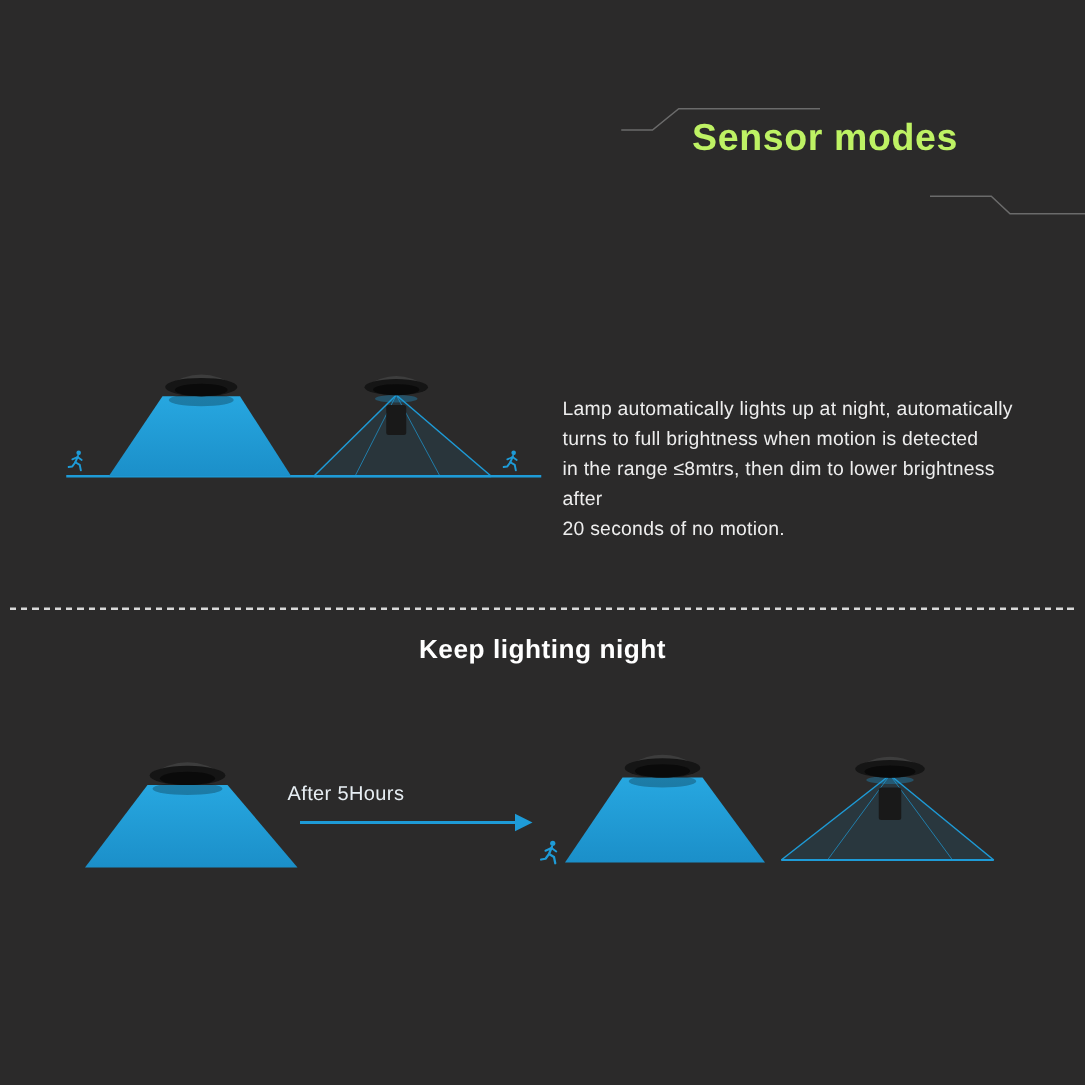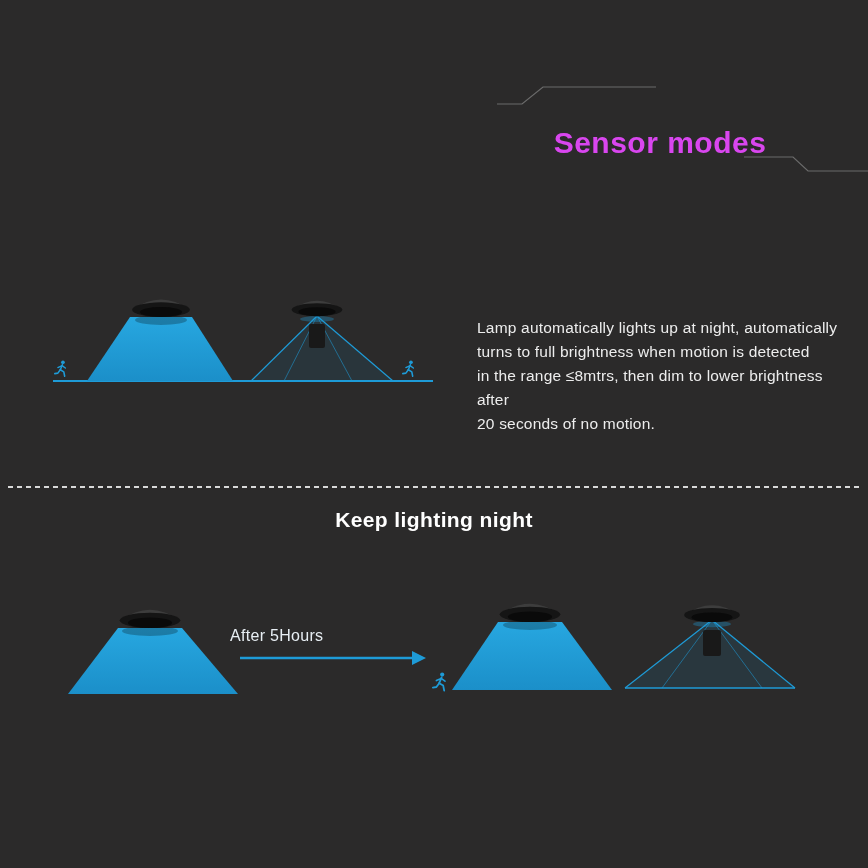--- a/index.html
+++ b/index.html
@@ -3,29 +3,28 @@
 <meta charset="utf-8">
 <style>
   html,body{margin:0;padding:0;background:#2b2a2a;}
   .page{
     position:relative;width:868px;height:868px;background:#2b2a2a;
     font-family:"Liberation Sans",sans-serif;color:#ffffff;overflow:hidden;
   }
   svg{display:block;}
   .deco-layer{position:absolute;left:0;top:0;pointer-events:none;}
   .page-title{
-    position:absolute;left:460px;top:126px;width:400px;text-align:center;
-    font-size:30px;font-weight:bold;letter-spacing:.5px;color:#d946ef;
+    position:absolute;left:460px;top:94px;width:400px;text-align:center;
+    font-size:30px;font-weight:bold;letter-spacing:.5px;color:#bef264;
   }
   .illustration-top{position:absolute;left:30px;top:290px;}
   .sensor-desc{
     position:absolute;left:450px;top:316px;width:372px;
     font-size:15.5px;line-height:24px;color:#ededed;letter-spacing:.2px;
     white-space:pre-line;
-    margin-left:27px;
   }
   .divider{
     position:absolute;left:8px;right:8px;top:486px;height:2px;
     background:repeating-linear-gradient(to right,#d9d9d9 0 5px,transparent 5px 9px);
   }
   .keep-title{
     position:absolute;left:0;top:508px;width:868px;text-align:center;
     font-size:21px;font-weight:bold;color:#ffffff;letter-spacing:.4px;
   }
   .keep-desc{

